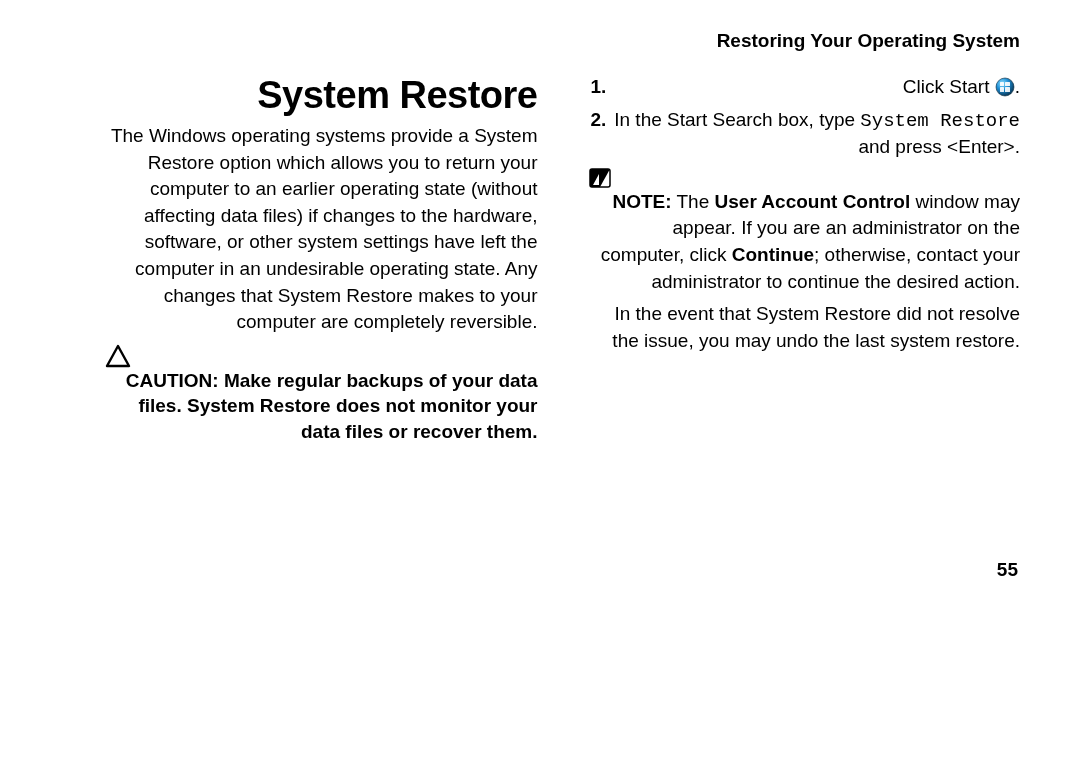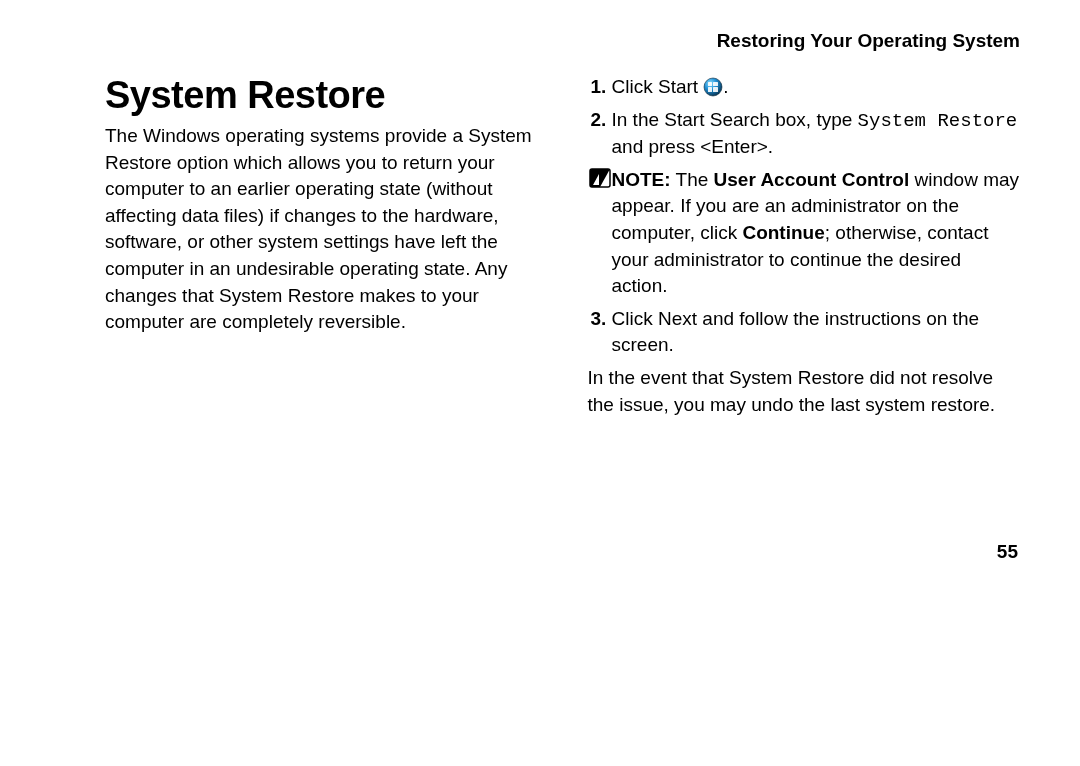--- a/index.html
+++ b/index.html
@@ -21,20 +21,21 @@
   }
   .header {
     text-align: right;
     font-weight: bold;
     font-size: 19px;
     margin-bottom: 22px;
   }
   .columns {
     display: flex;
     gap: 50px;
+    text-align: right;
   }
   .col {
     flex: 1;
     min-width: 0;
   }
   h1 {
     font-size: 38px;
     font-weight: 800;
     margin: 0 0 6px 0;
     font-family: Arial, "Helvetica Neue", sans-serif;
@@ -49,20 +50,21 @@
   p.body {
     font-size: 19px;
     line-height: 1.4;
     margin: 0 0 8px 0;
   }
   .caution-block, .note-block {
     display: flex;
     align-items: flex-start;
     gap: 0;
     margin: 4px 0 6px 0;
+    flex-direction: column;
   }
   .caution-block .text {
     font-size: 19px;
     line-height: 1.35;
     font-weight: bold;
   }
   .note-block .text {
     font-size: 19px;
     line-height: 1.4;
   }
@@ -86,37 +88,47 @@
     display: inline-block;
     vertical-align: -4px;
   }
   .mono {
     font-family: "Courier New", Courier, monospace;
     font-size: 19px;
   }
   .bold { font-weight: normal; }
   .page-number {
     position: absolute;
-    bottom: 31px;
+    bottom: 13px;
     right: 62px;
     font-weight: bold;
     font-size: 19px;
   }
 </style>
 </head>
 <body>
 
 <div class="page">
   <div class="header">Restoring Your Operating System</div>
 
   <div class="columns">
     <div class="col">
       <h1>System Restore</h1>
       <p class="body">The Windows operating systems provide a System Restore option which allows you to return your computer to an earlier operating state (without affecting data files) if changes to the hardware, software, or other system settings have left the computer in an undesirable operating state. Any changes that System Restore makes to your computer are completely reversible.</p>
 
+      <div class="caution-block">
+        <span class="caution-icon">
+          <svg width="26" height="24" viewBox="0 0 26 24">
+            <polygon points="13,2 24,22 2,22" fill="none" stroke="#000" stroke-width="2.4" stroke-linejoin="round"></polygon>
+          </svg>
+        </span>
+        <span class="text">
+          <span>CAUTION:</span><span> Make regular backups of your data files. System Restore does not monitor your data files or recover them.</span>
+        </span>
+      </div>
     </div>
 
     <div class="col">
 
       <ol class="steps">
         <li>
           <span>Click </span><span class="bold">Start</span><span> </span><span class="inline-icon start-orb"><svg width="20" height="20" viewBox="0 0 20 20">
                 <defs>
                   <radialGradient id="orb" cx="35%" cy="30%" r="75%">
                     <stop offset="0%" stop-color="#8fe0ff"></stop>
@@ -145,24 +157,19 @@
             <polygon points="12,20 22,2 22,20" fill="#fff"></polygon>
             <path d="M5 18 L11 7 L11 18 Z" fill="#fff"></path>
             <rect x="2" y="2" width="20" height="18" rx="2" fill="none" stroke="#000" stroke-width="1.5"></rect>
           </svg>
         </span>
         <span class="text">
           <span class="bold">NOTE:</span><span> The </span><span class="bold">User Account Control</span><span> window may appear. If you are an administrator on the computer, click </span><span class="bold">Continue</span><span>; otherwise, contact your administrator to continue the desired action.</span>
         </span>
       </div>
 
-      <ol class="steps" start="3">
-        <li>
-          <span>Click </span><span class="bold">Next</span><span> and follow the instructions on the screen.</span>
-        </li>
-      </ol>
 
       <p class="body">In the event that System Restore did not resolve the issue, you may undo the last system restore.</p>
     </div>
   </div>
 
   <div class="page-number">55</div>
 </div>
 
 </body></html>

